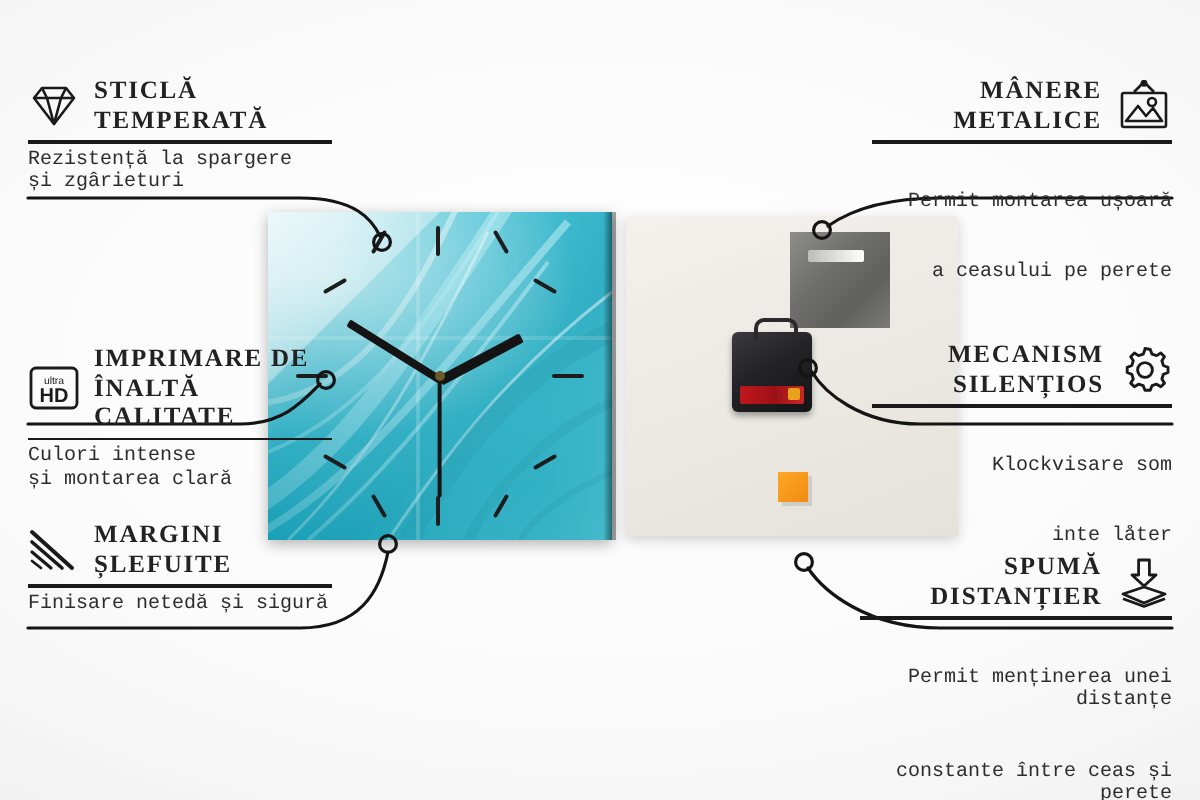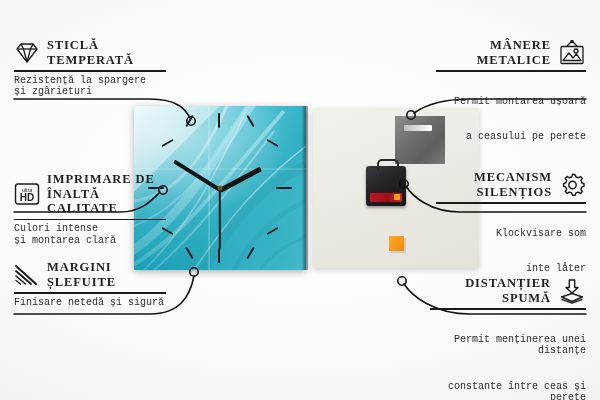--- a/index.html
+++ b/index.html
@@ -284,22 +284,22 @@
       </svg>
     </div>
     <div class="co-rule"></div>
     <div class="co-desc r">Klockvisare som</div>
     <div class="co-desc r">inte låter</div>
   </div>
 
   <div class="callout" id="c-spacer">
     <div class="co-head right">
       <div>
+        <div class="co-title r">SPUMĂ</div>
         <div class="co-title r">DISTANȚIER</div>
-        <div class="co-title r">SPUMĂ</div>
       </div>
       <svg class="ico" width="28" height="26" viewBox="0 0 28 26">
         <g fill="none" stroke="#1a1a1a" stroke-width="1.4" stroke-linejoin="round">
           <path d="M11.3 2 H16.7 V9.5 H20 L14 15 L8 9.5 H11.3 Z"></path>
           <path d="M14 15.5 L24.5 19 L14 23.5 L3.5 19 Z"></path>
           <path d="M3.5 21.4 L14 25.2 L24.5 21.4"></path>
         </g>
       </svg>
     </div>
     <div class="co-rule"></div>

